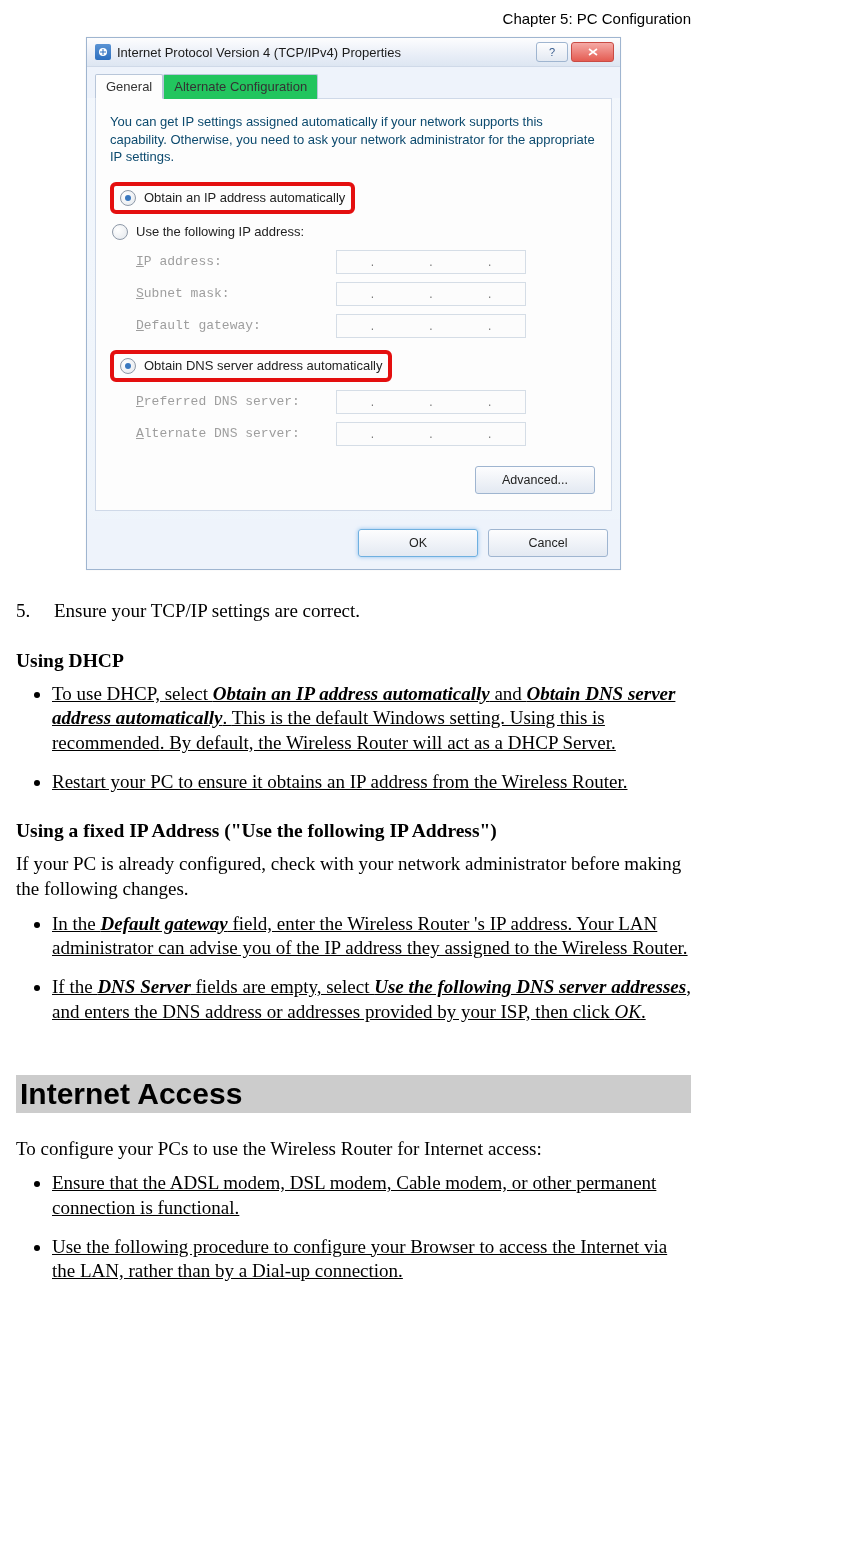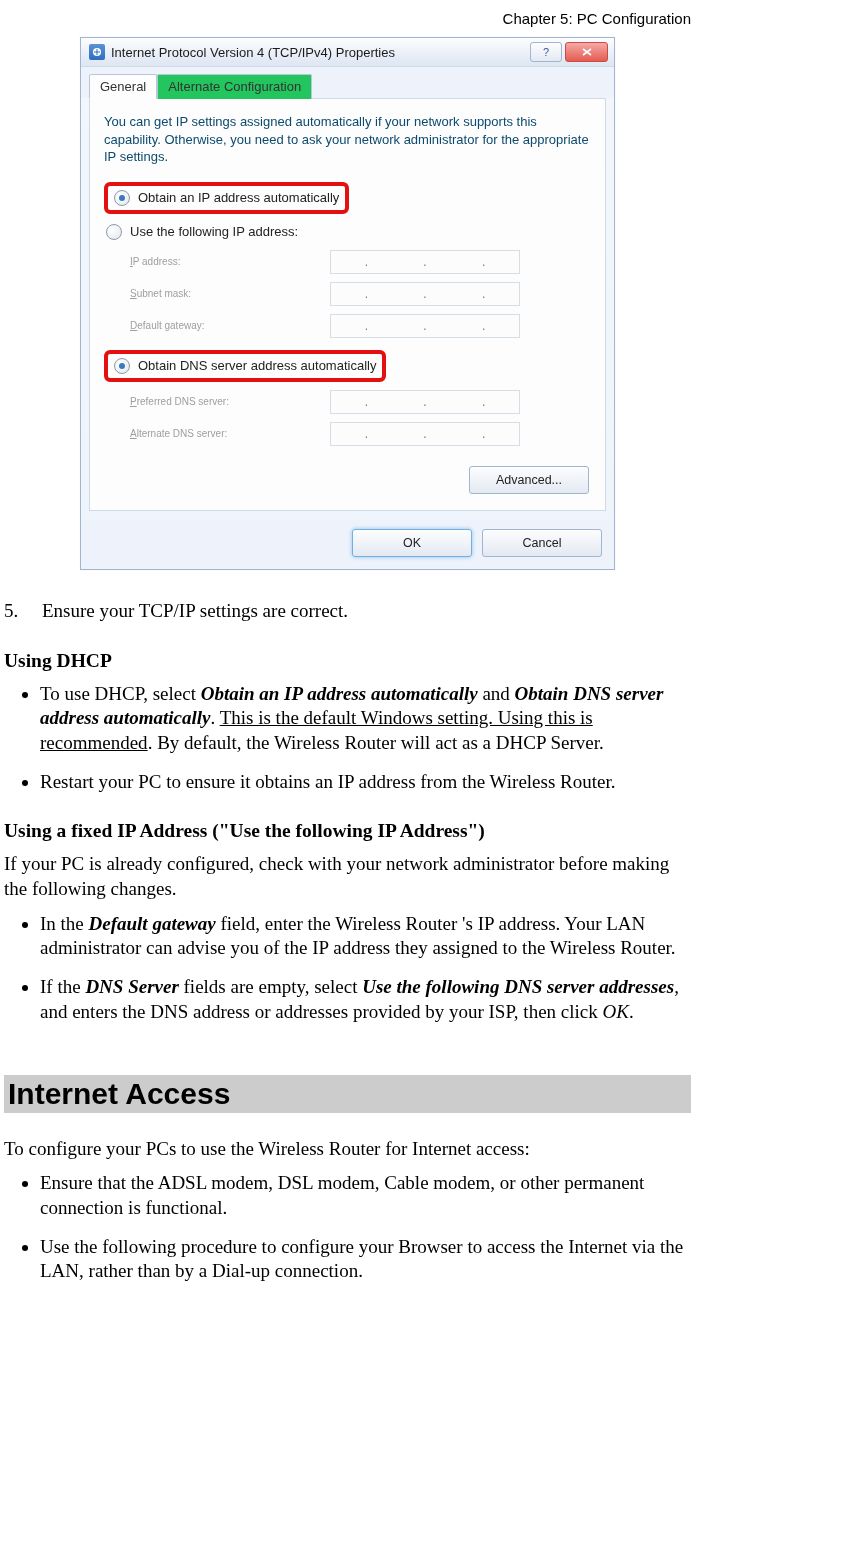--- a/index.html
+++ b/index.html
@@ -5,21 +5,21 @@
   body {
     font-family: "Times New Roman", Times, serif;
     margin: 0;
     padding: 0;
     background: white;
     width: 861px;
     color: black;
   }
   .page {
     width: 695px;
-    padding: 10px 4px 20px 4px;
+    padding: 10px 4px 20px 16px;
     box-sizing: border-box;
   }
   .header-right {
     text-align: right;
     font-family: Arial, sans-serif;
     font-size: 15px;
     margin-bottom: 10px;
   }
   .dialog-wrap {
     display: flex;
@@ -134,21 +134,21 @@
     margin: 2px 0;
   }
   .fieldgrid {
     margin: 6px 0 10px 26px;
     display: grid;
     grid-template-columns: 200px 190px;
     row-gap: 8px;
     align-items: center;
     color: #9e9e9e;
   }
-  .fieldgrid .label { font-size: 10px; }
+  .fieldgrid .label { font-size: 13px; font-family: Liberation Mono, monospace; }
   .ip-input {
     height: 22px;
     border: 1px solid #d5dde6;
     background: #fcfcfc;
     display:flex;
     align-items:center;
     justify-content:space-around;
     padding: 0 6px;
     color:#777;
   }
@@ -174,21 +174,21 @@
     justify-content:flex-end;
     gap: 10px;
     padding: 10px 12px 12px 12px;
     background: #eef3fb;
   }
   .underline-first::first-letter { text-decoration: underline; }
   ol.numbered { margin: 0 0 28px 0; padding-left: 0; }
   ol.numbered li { list-style: none; display:flex; gap:18px; font-size:19px; }
   ol.numbered .num { width: 20px; }
   h3.sub { font-size: 19.5px; font-weight: bold; margin: 26px 0 10px 0; }
-  ul.bullets { margin: 0 0 16px 0; padding-left: 36px; }
+  ul.bullets { margin: 0 0 16px 0; padding-left: 36px; text-decoration: underline; }
   ul.bullets li { font-size: 19px; line-height: 1.3; margin-bottom: 14px; list-style: disc; }
   .u { text-decoration: underline; }
   .bi { font-style: italic; font-weight: bold; }
   .i { font-style: italic; }
   h1.section-head {
     font-family: Verdana, Geneva, sans-serif;
     font-weight: bold;
     font-size: 30px;
     background: #ccc;
     padding: 2px 4px;

